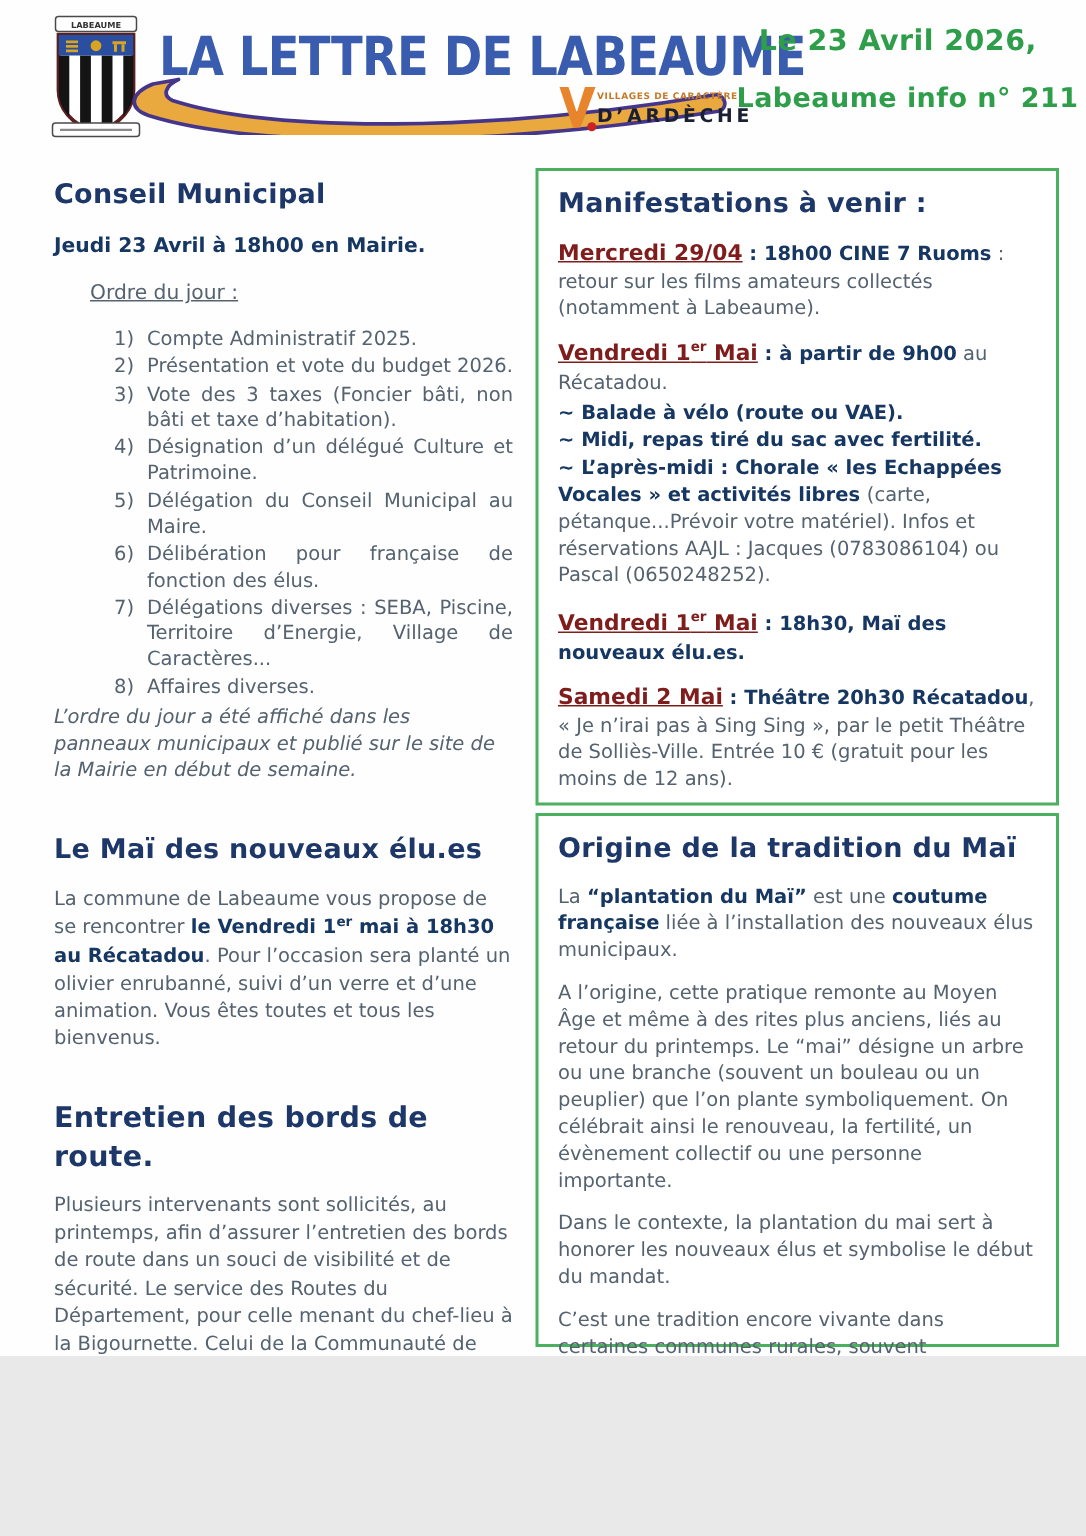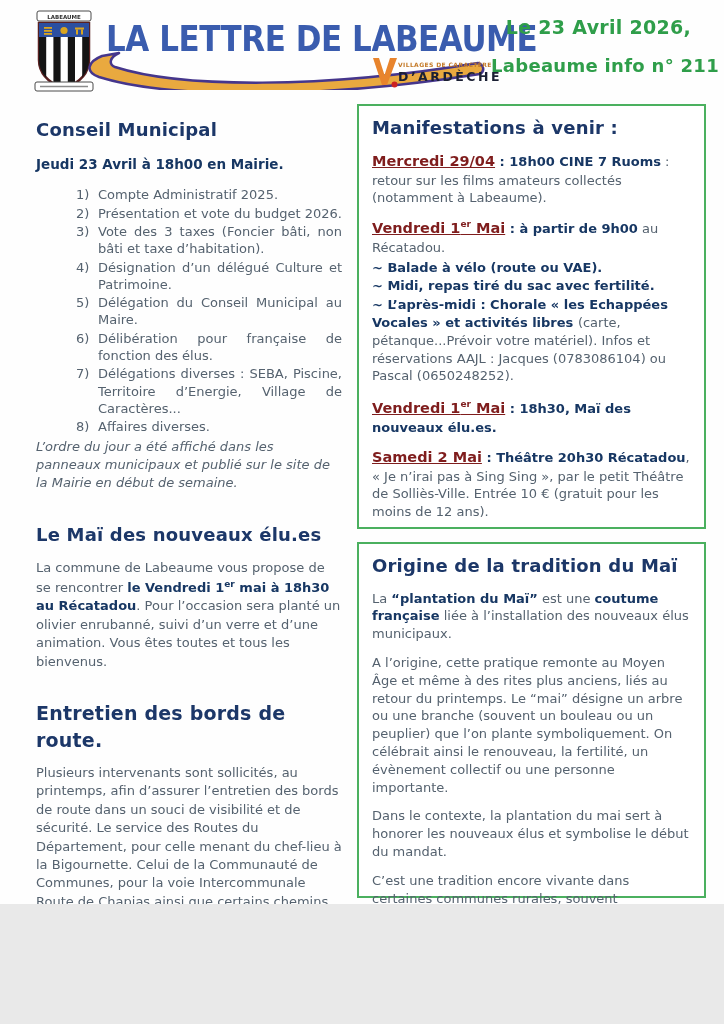--- a/index.html
+++ b/index.html
@@ -32,21 +32,21 @@
   .note-italic{margin:3px 0 0;font-style:italic;line-height:1.36;}
   .mt-sec{margin-top:32px;}
   .mt-sec2{margin-top:29px;}
   .para{margin:11px 0 0;line-height:1.42;}
   .b{font-weight:700;color:#173763;}
   sup{font-size:9px;}
 
   
   .green-box{position:absolute;left:357px;width:349px;border:2px solid #4bb05f;
         background:#fff;padding:10px 13px;box-sizing:border-box;font-size:13px;line-height:1.37;}
-  .box-manif{top:104px;height:425px;}
+  .box-manif{top:112px;height:425px;}
   .box-origine{top:542px;height:356px;}
   .event{margin:11px 0 0;}
   .event-date{font-weight:700;text-decoration:underline;color:#7f1d1d;font-size:14.5px;}
   .bullets{margin:2px 0 0;}
   .bullet{margin:1px 0 0;}
   .box-para{margin:11px 0 0;}
 
   
   .footer{position:absolute;left:198px;top:932px;display:flex;align-items:flex-end;gap:8px;}
   .slogan{font-size:25px;font-weight:700;color:#29a54d;letter-spacing:.5px;padding-bottom:10px;white-space:nowrap;}
@@ -107,20 +107,21 @@
       <div class="date-l1">Le 23 Avril 2026,</div>
       <div class="date-l2">Labeaume info n° 211</div>
     </div>
   </div>
 
   <div class="col-left">
 
     <section>
       <h2 class="h-comic">Conseil Municipal</h2>
       <p class="sub-bold">Jeudi 23 Avril à 18h00 en Mairie.</p>
+      <p class="order-label">Ordre du jour :</p>
       <div class="agenda">
         <div class="agenda-row">
             <span>1)</span>
             <span class="agenda-text">Compte Administratif 2025.</span>
           </div>
         <div class="agenda-row">
             <span>2)</span>
             <span class="agenda-text">Présentation et vote du budget 2026.</span>
           </div>
         <div class="agenda-row">

